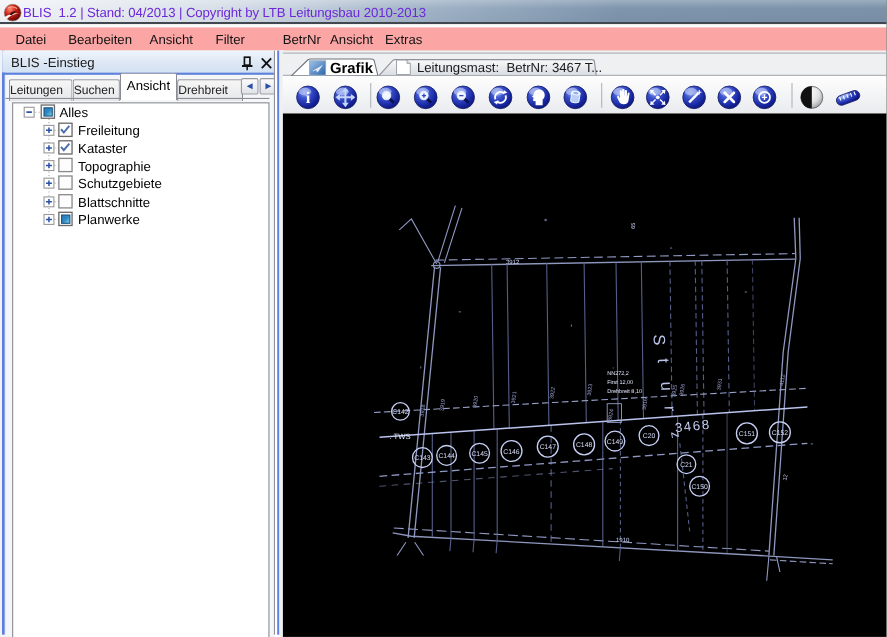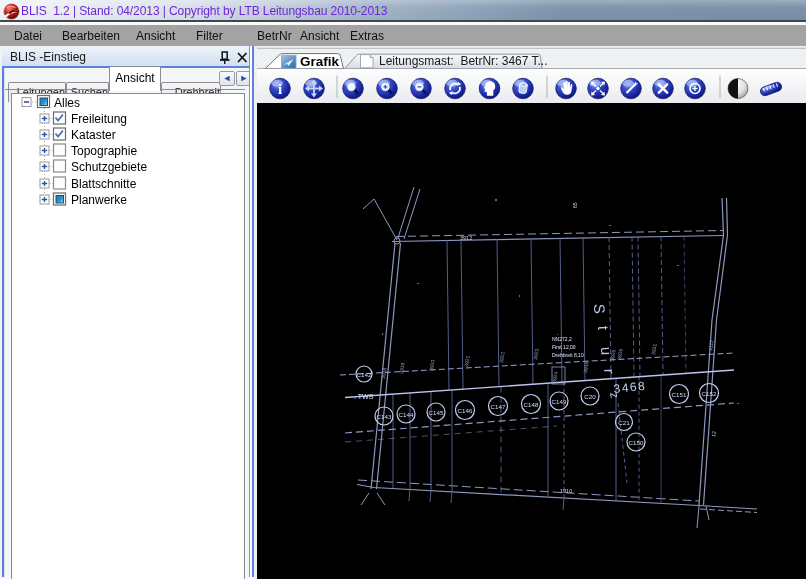--- a/index.html
+++ b/index.html
@@ -5,29 +5,29 @@
 html,body{margin:0;padding:0;}
 body{width:806px;height:579px;overflow:hidden;font-family:"Liberation Sans",sans-serif;background:#ece9e2;position:relative;}
 .abs{position:absolute;}
 
 #titlebar{left:0;top:0;width:806px;height:22px;background:linear-gradient(to right,#e6ebf1 0%,#ccd6e2 25%,#9db0c4 50%,#7e95ad 70%,#7b92aa 100%);}
 #titlebar .tb-shade{position:absolute;left:0;top:0;width:100%;height:100%;background:linear-gradient(100deg,rgba(255,255,255,.45) 0,rgba(255,255,255,0) 45%),linear-gradient(to bottom,rgba(255,255,255,.25) 0,rgba(255,255,255,0) 35%,rgba(0,0,0,.04) 100%);}
 #titletext{left:21px;top:4px;font-size:12px;letter-spacing:-0.08px;color:#6d28d9;white-space:nowrap;}
 #tbline1{left:0;top:20px;width:806px;height:2px;background:#40474f;}
 #tbline2{left:0;top:22px;width:806px;height:3px;background:#fafafa;}
 
-#menubar{left:0;top:25px;width:806px;height:21px;background:#a3a3a3;font-size:12px;color:#111;}
+#menubar{left:0;top:25px;width:806px;height:21px;background:#fca5a5;font-size:12px;color:#111;}
 #menubar span{position:absolute;top:4px;}
 
 #leftwrap{left:0;top:46px;width:257px;height:533px;background:#f5f6f8;}
 #lp-border{left:0;top:46px;width:5px;height:531px;background:linear-gradient(to right,#f0f2f5 0,#f0f2f5 40%,#5d7fe0 45%,#5d7fe0 80%,#dde3ea 85%);}
 #lp-head{left:2px;top:46px;width:248px;height:20px;background:linear-gradient(to bottom,#eef4fb,#d9e5f3 70%,#d3e1f1);border-bottom:2px solid #5d82dd;}
 #lp-title{left:10px;top:50px;font-size:12px;color:#1a1a1a;text-align:right;}
 
-.ltab{position:absolute;top:82px;height:19px;background:linear-gradient(to bottom,#f6f6f6,#e6e7ea);border:1px solid #898c95;border-bottom:none;border-radius:2px 2px 0 0;font-size:11px;color:#222;text-align:right;line-height:19px;}
+.ltab{position:absolute;top:72px;height:19px;background:linear-gradient(to bottom,#f6f6f6,#e6e7ea);border:1px solid #898c95;border-bottom:none;border-radius:2px 2px 0 0;font-size:11px;color:#222;text-align:left;line-height:19px;}
 #ltab-active{position:absolute;top:66px;height:24px;z-index:3;background:#fff;border:1px solid #898c95;border-bottom:none;border-radius:2px 2px 0 0;font-size:12px;color:#000;text-align:center;line-height:22px;z-index:3;}
 .scrbtn{position:absolute;top:71px;width:14px;height:13px;background:linear-gradient(to bottom,#fcfcfd,#e0e2e6);border:1px solid #989ca4;border-radius:2px;font-size:9px;color:#2a4fa8;text-align:center;line-height:13px;}
 
 #treebox{left:11px;top:93px;width:232px;height:492px;background:#fff;border:1px solid #888c92;}
 
 #split{left:249px;top:46px;width:9px;height:533px;background:#fff;}
 #split .s1{position:absolute;left:0;top:0;width:1px;height:531px;background:#909298;}
 #split .s2{position:absolute;left:3px;top:0;width:2px;height:531px;background:#5d7fe0;}
 #split .s3{position:absolute;left:5px;top:0;width:4px;height:533px;background:#eef0f2;}
 

